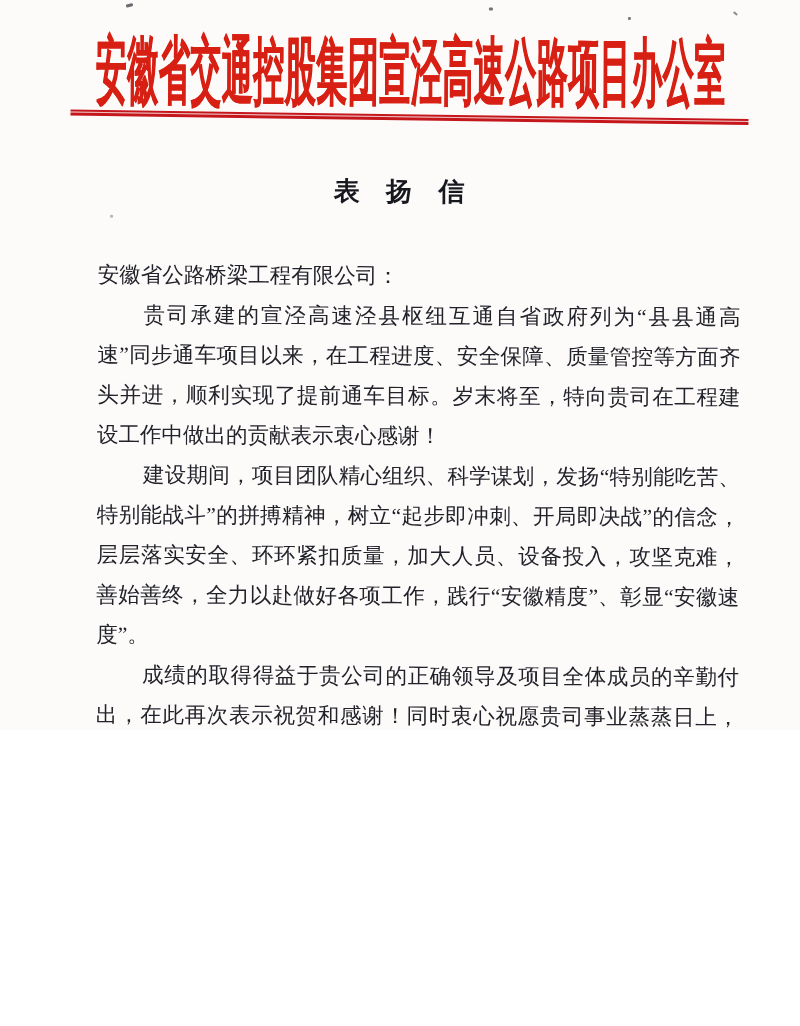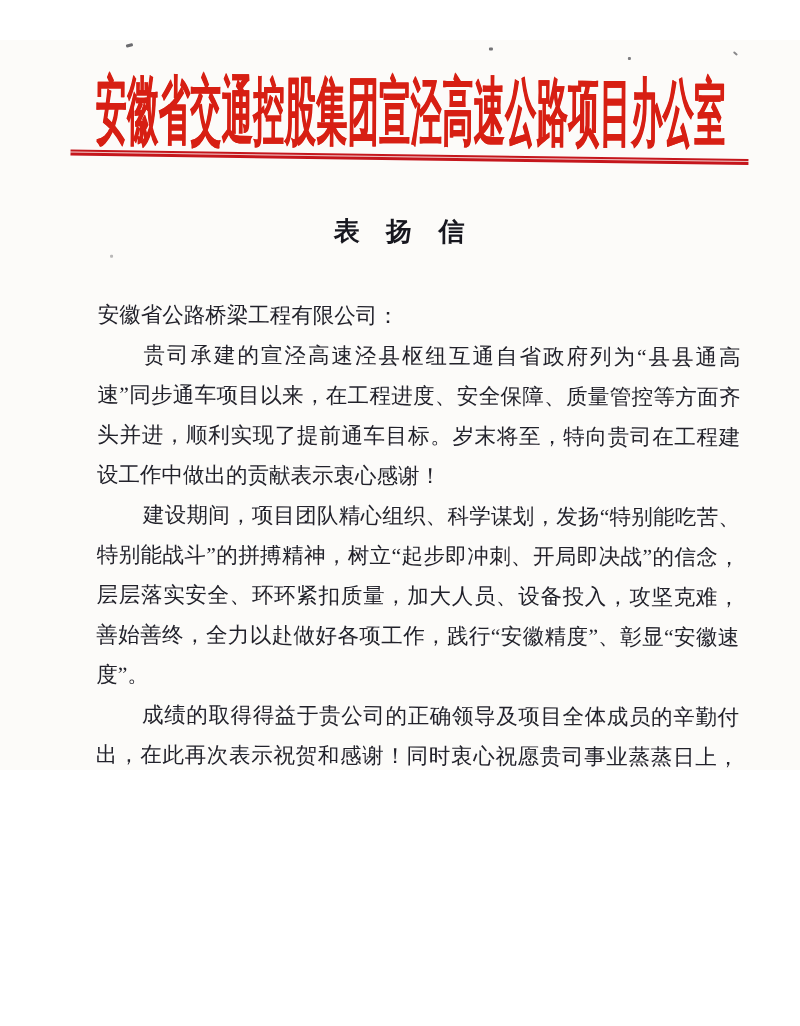--- a/index.html
+++ b/index.html
@@ -4,21 +4,20 @@
 <style>
   * { margin: 0; padding: 0; box-sizing: border-box; }
   html, body { background: #ffffff; }
   .page {
     position: relative;
     width: 800px;
     height: 730px;
     background: #fcfbf9;
     overflow: hidden;
     font-family: "Liberation Serif", "DejaVu Serif", serif;
-    margin-top: 40px;
   }
   .tilt {
     position: absolute;
     inset: 0;
     transform: rotate(0.25deg);
     transform-origin: 50% 0;
   }
   
   .letterhead {
     position: absolute;

